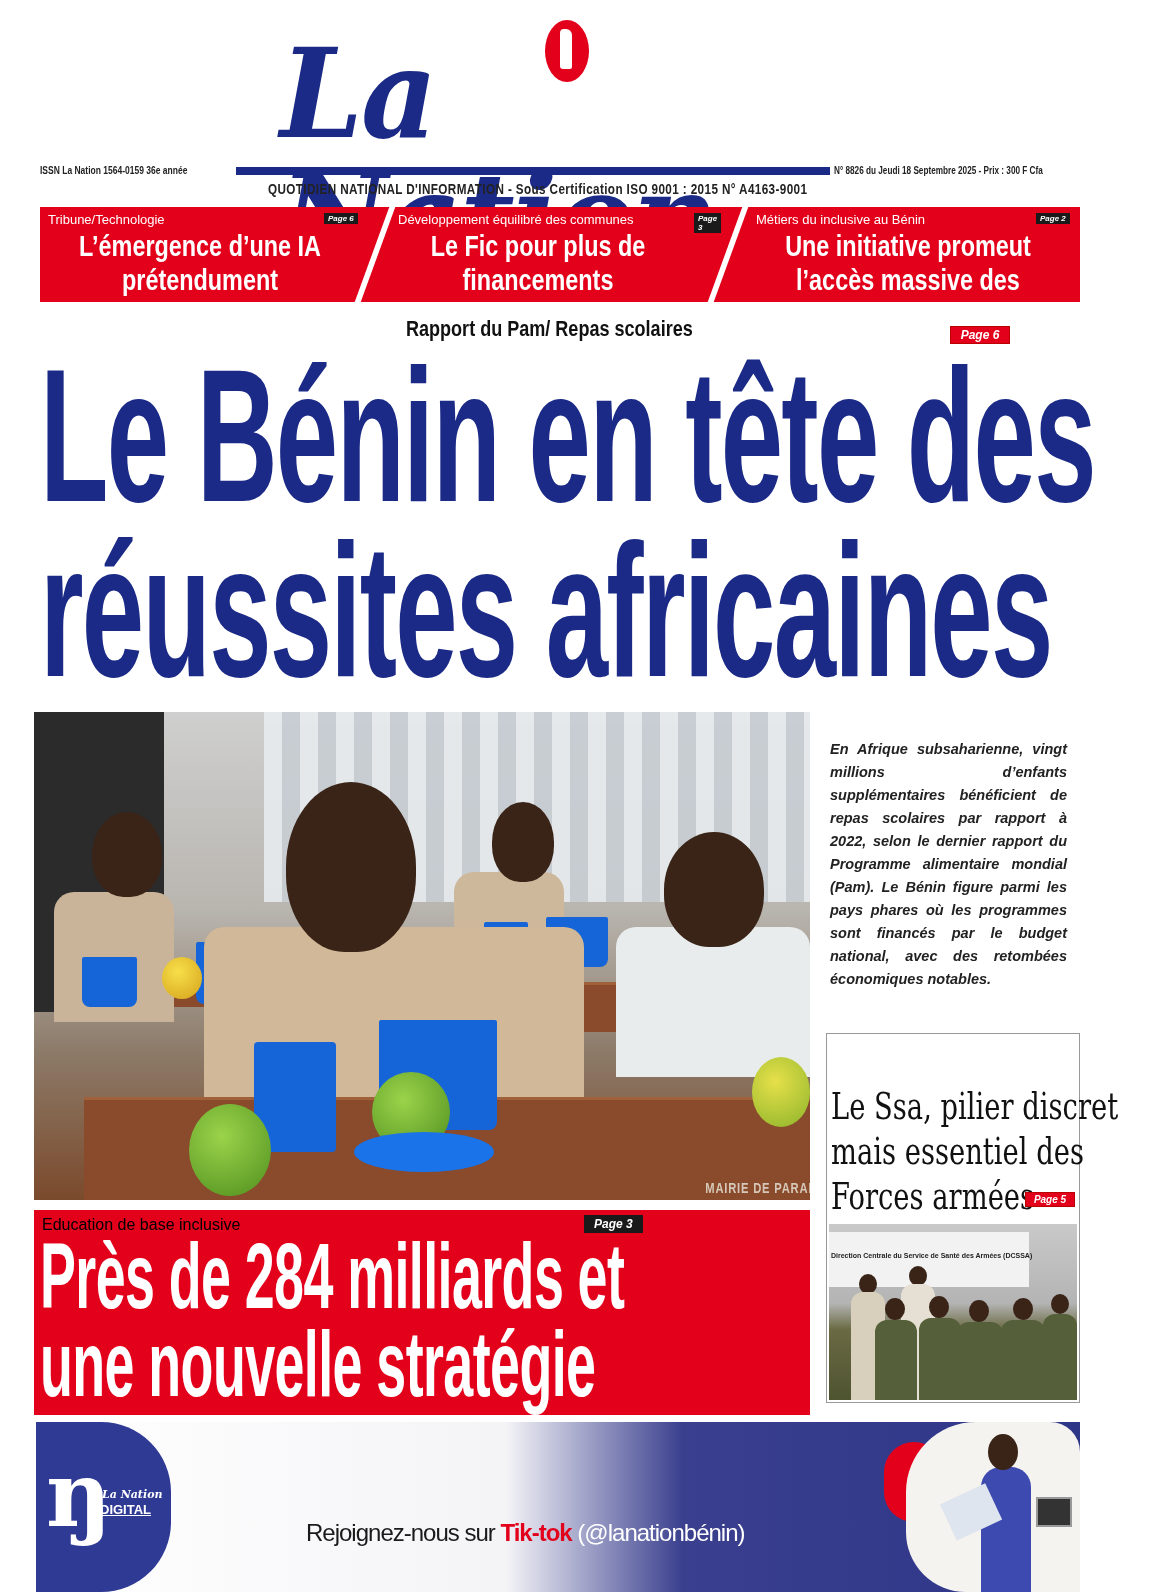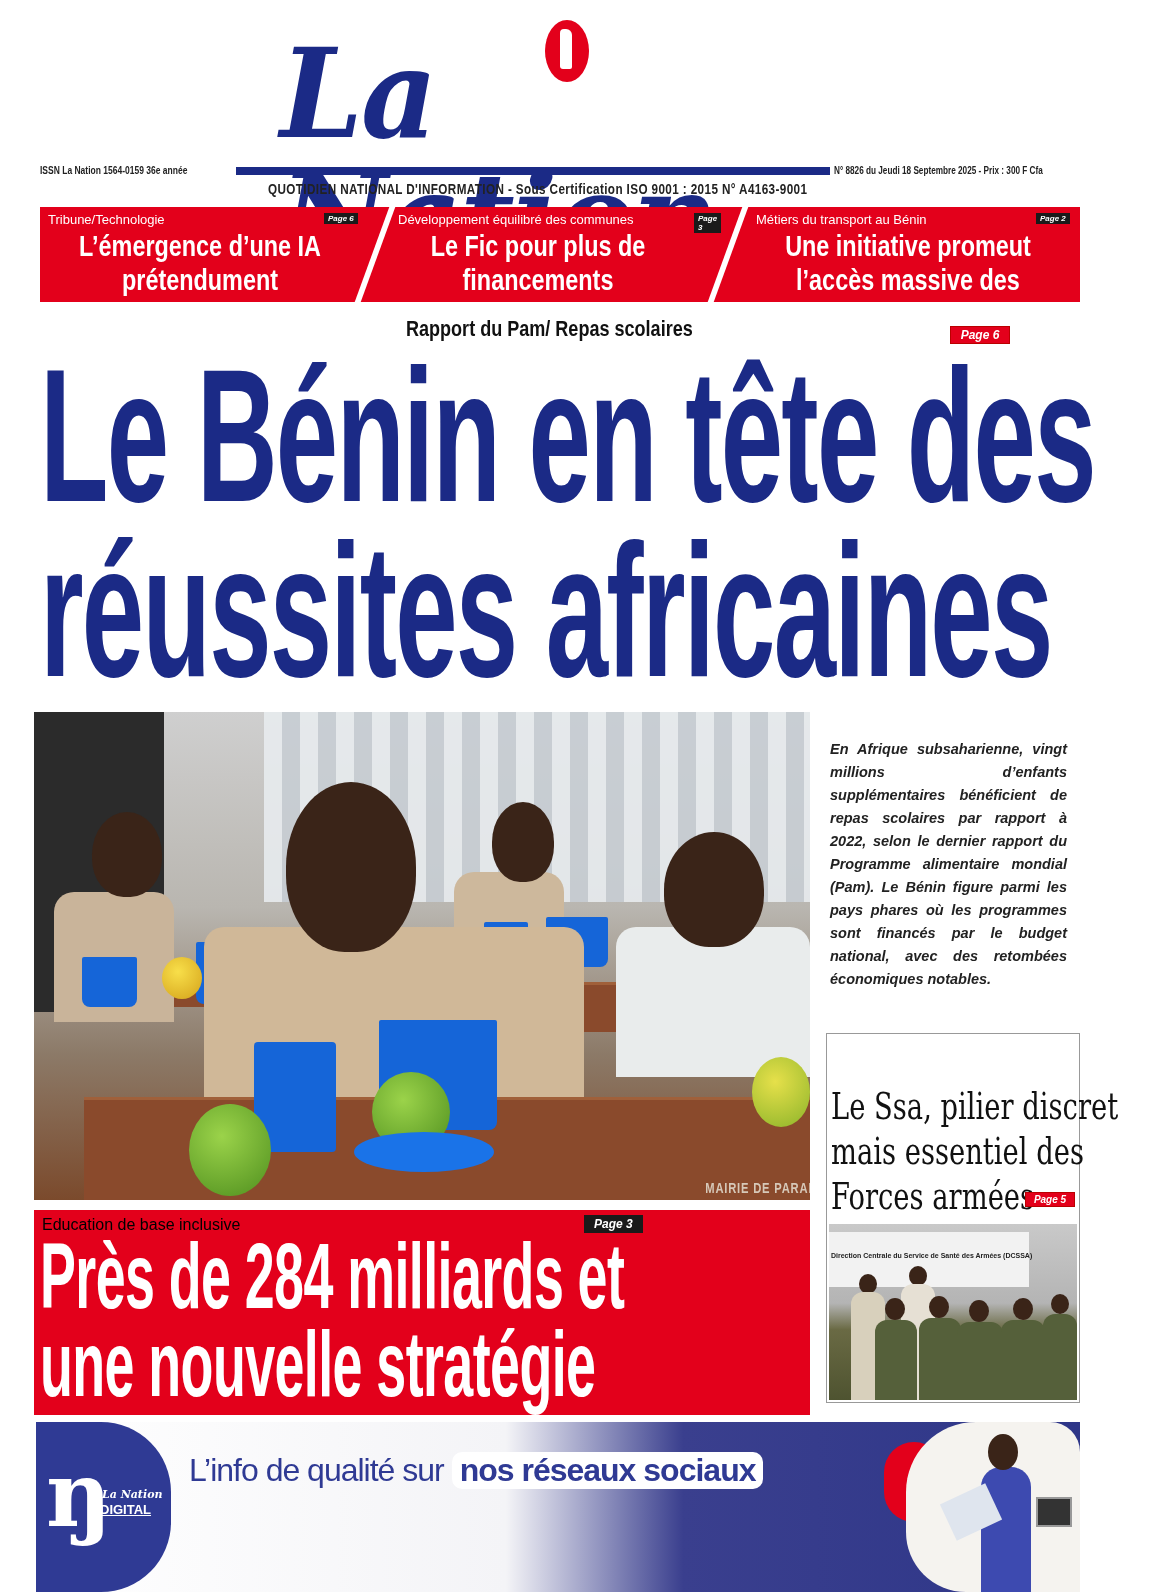--- a/index.html
+++ b/index.html
@@ -226,21 +226,21 @@
   <div class="teaser-kicker">Tribune/Technologie</div>
   <div class="teaser-page" style="left:284px">Page 6</div>
   <div class="teaser-title">L’émergence d’une IA prétendument consciente</div>
 </div>
 <div class="teaser" style="left:388px;width:318px">
   <div class="teaser-kicker" style="left:10px">Développement équilibré des communes</div>
   <div class="teaser-page" style="left:306px">Page 3</div>
   <div class="teaser-title" style="left:0;width:300px">Le Fic pour plus de financements</div>
 </div>
 <div class="teaser" style="left:748px;width:332px">
-  <div class="teaser-kicker">Métiers du transport au Bénin</div>
+  <div class="teaser-kicker">Métiers du inclusive au Bénin</div>
   <div class="teaser-page" style="left:288px">Page 2</div>
   <div class="teaser-title" style="left:-6px">Une initiative promeut l’accès massive des filles</div>
 </div>
 
 <div class="kicker-main">Rapport du Pam/ Repas scolaires</div>
 <div class="page-tag-red" style="left:950px;top:326px;width:60px;height:18px;font-size:12px;line-height:16px">Page 6</div>
 
 <div class="headline">
   <div>Le Bénin en tête des</div>
   <div>réussites africaines</div>
@@ -314,22 +314,22 @@
     <div>une nouvelle stratégie</div>
   </div>
 </div>
 
 <div class="ad-banner">
   <div class="ad-logo-block">
     <div class="ad-logo-glyph">ŋ</div>
     <div class="ad-logo-brand">La Nation</div>
     <div class="ad-logo-digital">DIGITAL</div>
   </div>
-  <div class="ad-line1">
-    <span>L’info de qualité sur </span><span class="ad-line1-strong">nos réseaux sociaux</span>
+  <div class="ad-line2">
+    <span>Rejoignez-nous sur </span><span class="tik">Tik-tok</span><span class="handle"> (@lanationbénin)</span>
   </div>
   <div class="ad-red-blob"></div>
   <div class="ad-photo">
     <div class="ad-monitor"></div>
     <div class="ad-woman-body"></div>
     <div class="ad-woman-head"></div>
     <div class="ad-paper"></div>
   </div>
 </div>
 

